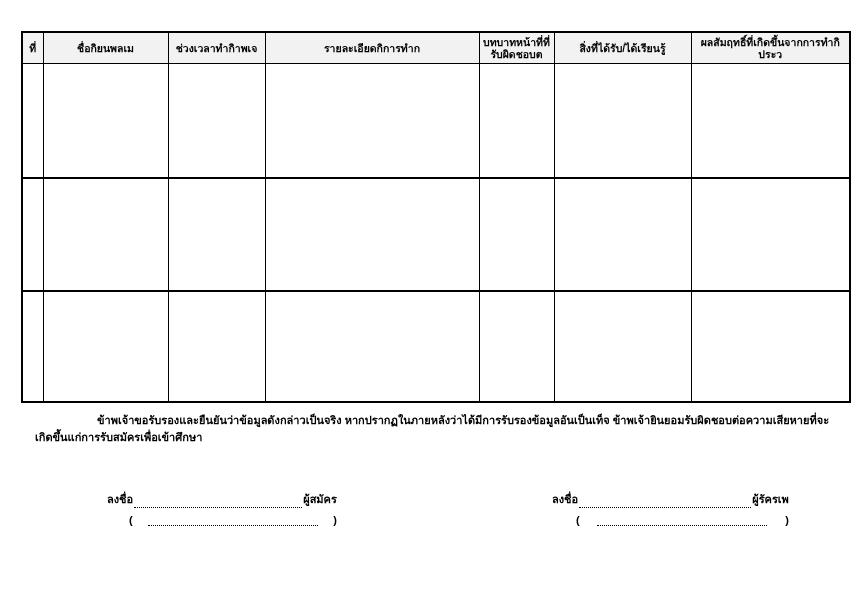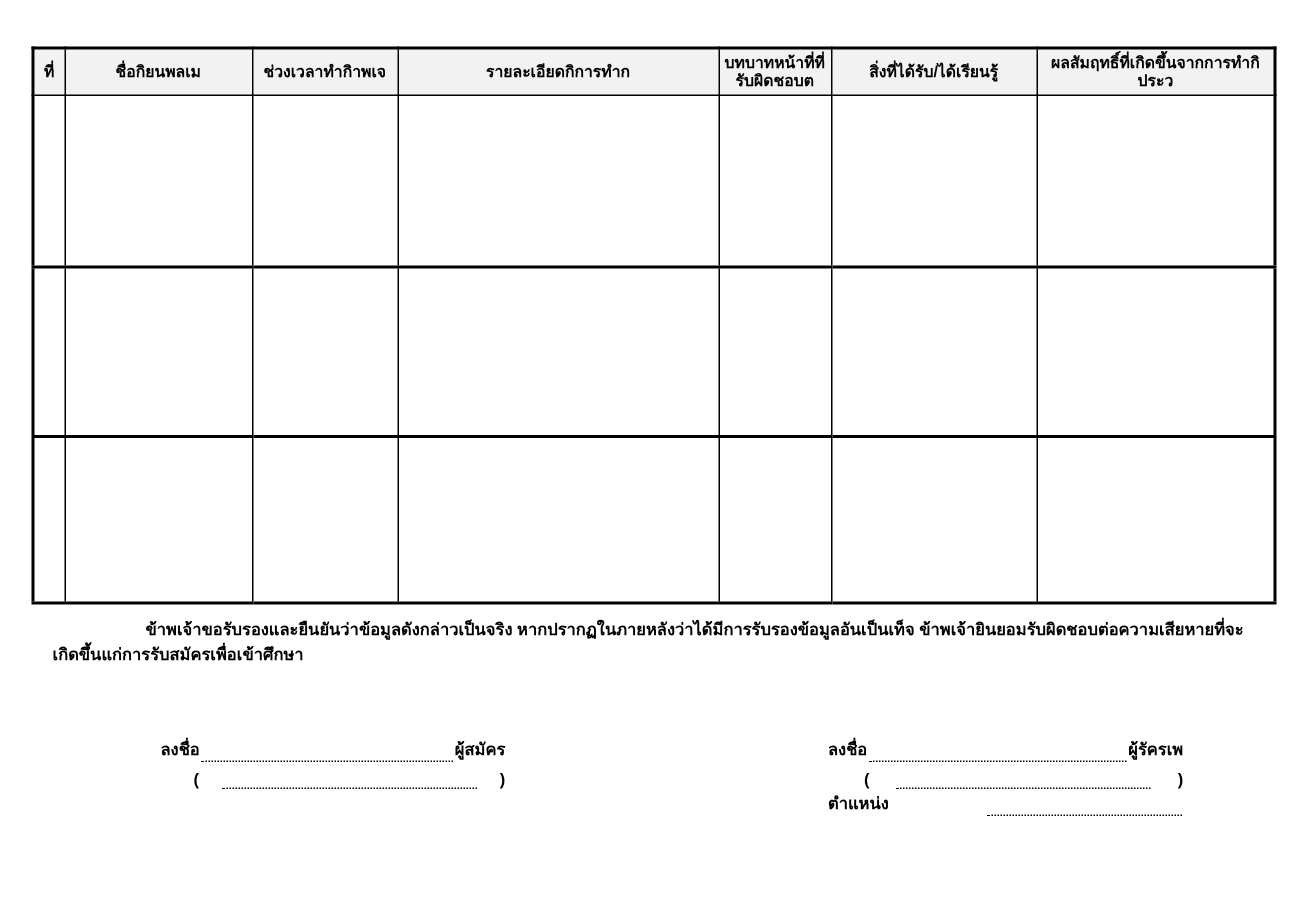--- a/index.html
+++ b/index.html
@@ -171,19 +171,15 @@
     <div class="sig-line">
       <span>ลงชื่อ</span>
       <span class="dots dots-sign-right"></span>
       <span>ผู้รัครเพ</span>
     </div>
     <div class="sig-line paren-line-right">
       <span>(</span>
       <span class="dots dots-paren-right"></span>
       <span>)</span>
     </div>
-    <div class="sig-line">
-      <span>ตำแหน่ง</span>
-      <span class="dots dots-position"></span>
-    </div>
   </div>
 
 </div>
 
 </body></html>

